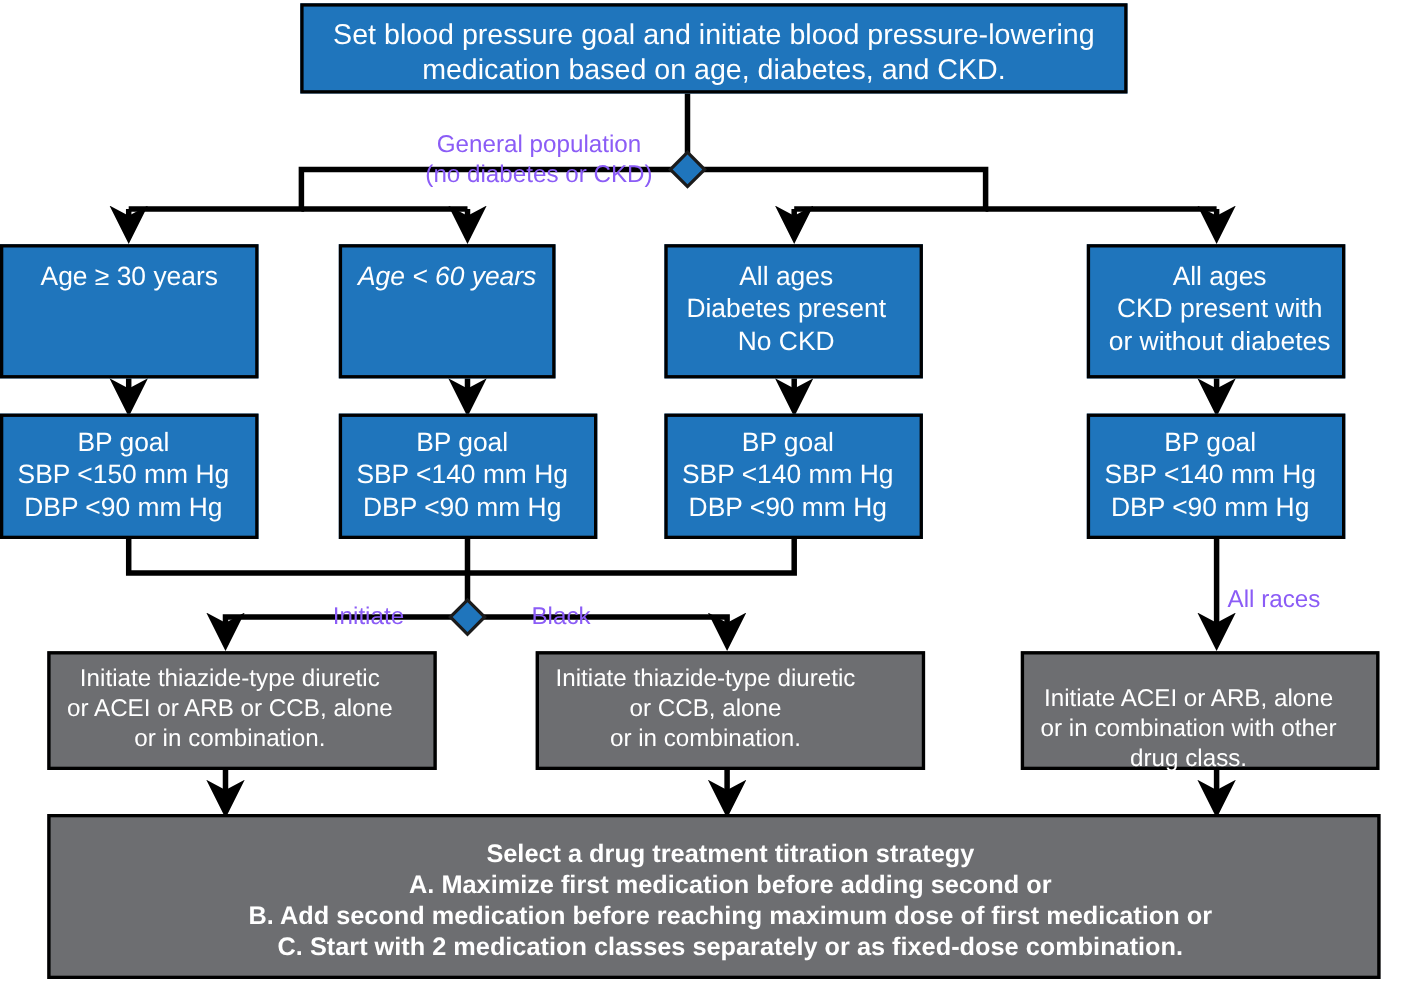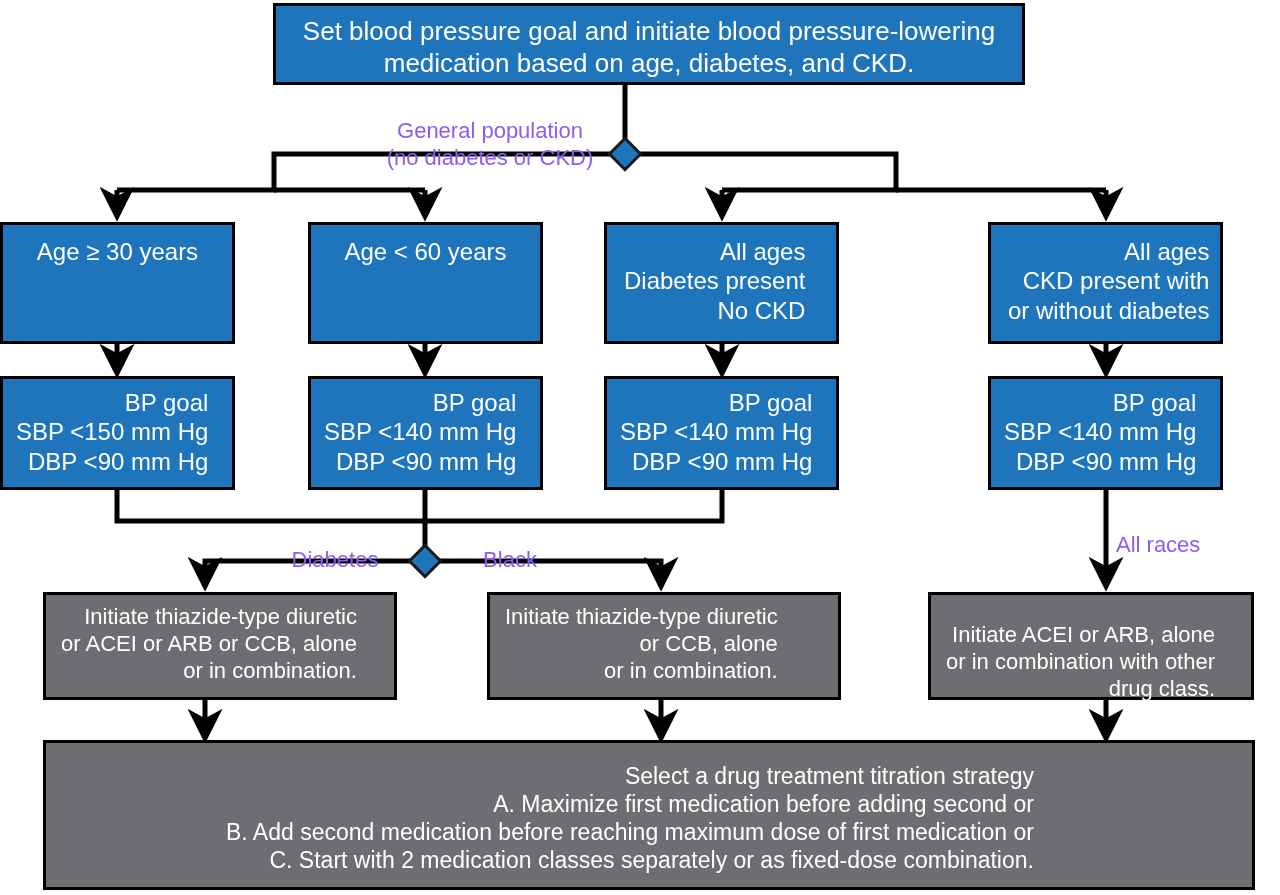--- a/index.html
+++ b/index.html
@@ -39,21 +39,21 @@
   .node.center-txt {
     display: flex;
     align-items: flex-start;
     justify-content: center;
     text-align: center;
   }
   .node.left-txt {
     display: flex;
     align-items: flex-start;
     justify-content: flex-start;
-    text-align: right;
+    text-align: center;
   }
   .node .inner { display: block; }
 
   .edge-label {
     position: absolute;
     color: #8b5cf6;
     font-size: 22px;
     line-height: 1.2;
     white-space: pre-line;
     z-index: 3;
@@ -116,21 +116,21 @@
   <div class="edge-label el-center" style="left:360px; top:92px; width:260px;">
     <span>General population
 (no diabetes or CKD)</span>
   </div>
 
 
   <div class="node blue center-txt" style="left:0px; top:222px; width:235px; height:122px; font-size:24px; padding:12px 10px 0 10px;">
     <span class="inner">Age ≥ 30 years</span>
   </div>
 
-  <div class="node blue center-txt" style="left:308px; top:222px; width:235px; height:122px; font-size:24px; padding:12px 10px 0 10px;">
+  <div class="node blue center-txt" style="left:308px; top:222px; width:197px; height:122px; font-size:24px; padding:12px 10px 0 10px;font-style:italic;">
     <span class="inner">Age &lt; 60 years</span>
   </div>
 
   <div class="node blue left-txt" style="left:604px; top:222px; width:235px; height:122px; font-size:24px; padding:12px 8px 0 17px;">
     <span class="inner">All ages
 Diabetes present
 No CKD</span>
   </div>
 
   <div class="node blue left-txt" style="left:988px; top:222px; width:235px; height:122px; font-size:24px; padding:12px 8px 0 17px;">
@@ -157,21 +157,21 @@
 DBP &lt;90 mm Hg</span>
   </div>
 
   <div class="node blue left-txt" style="left:988px; top:376px; width:235px; height:114px; font-size:24px; padding:9px 8px 0 13px;">
     <span class="inner">BP goal
 SBP &lt;140 mm Hg
 DBP &lt;90 mm Hg</span>
   </div>
 
   <div class="edge-label el-center" style="left:255px; top:521px; width:160px;">
-    <span>Diabetes</span>
+    <span>Initiate</span>
   </div>
 
   <div class="edge-label el-center" style="left:440px; top:521px; width:140px;">
     <span>Black</span>
   </div>
 
   <div class="edge-label el-left" style="left:1116px; top:506px; width:160px;">
     <span>All races</span>
   </div>
 
@@ -186,20 +186,20 @@
 or CCB, alone
 or in combination.</span>
   </div>
 
   <div class="node gray left-txt" style="left:928px; top:592px; width:326px; height:108px; font-size:22px; padding:27px 8px 0 15px;">
     <span class="inner">Initiate ACEI or ARB, alone
 or in combination with other
 drug class.</span>
   </div>
 
-  <div class="node gray left-txt" style="left:43px; top:740px; width:1212px; height:150px; font-size:23px; padding:19px 10px 0 180px;">
+  <div class="node gray left-txt" style="left:43px; top:740px; width:1212px; height:150px; font-size:23px; padding:19px 10px 0 180px;font-weight:bold;">
     <span class="inner">Select a drug treatment titration strategy
 A. Maximize first medication before adding second or
 B. Add second medication before reaching maximum dose of first medication or
 C. Start with 2 medication classes separately or as fixed-dose combination.</span>
   </div>
 
 </div>
 
 </body></html>

